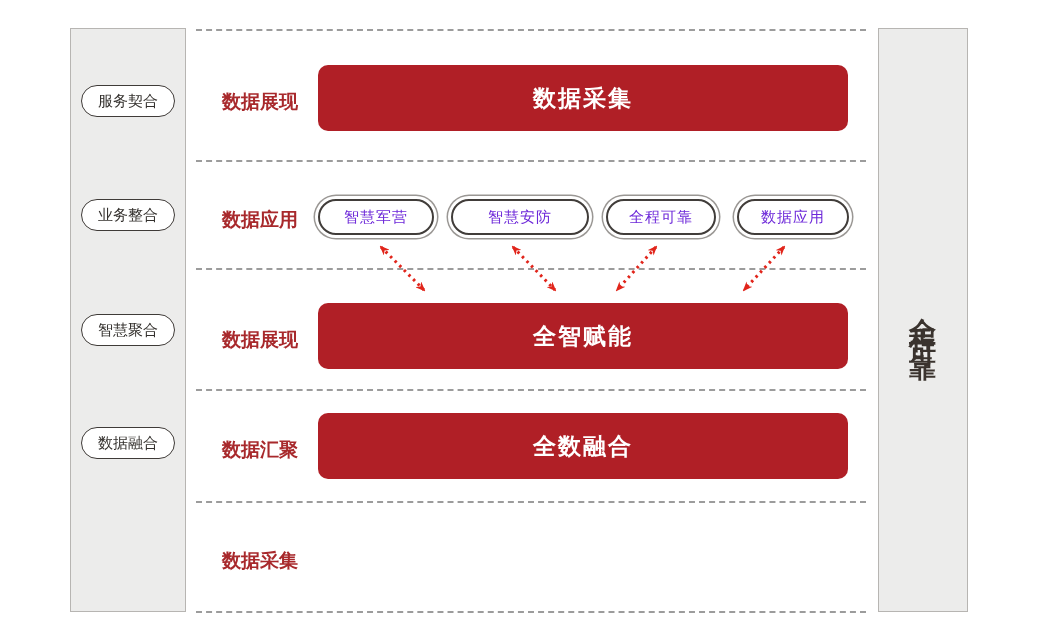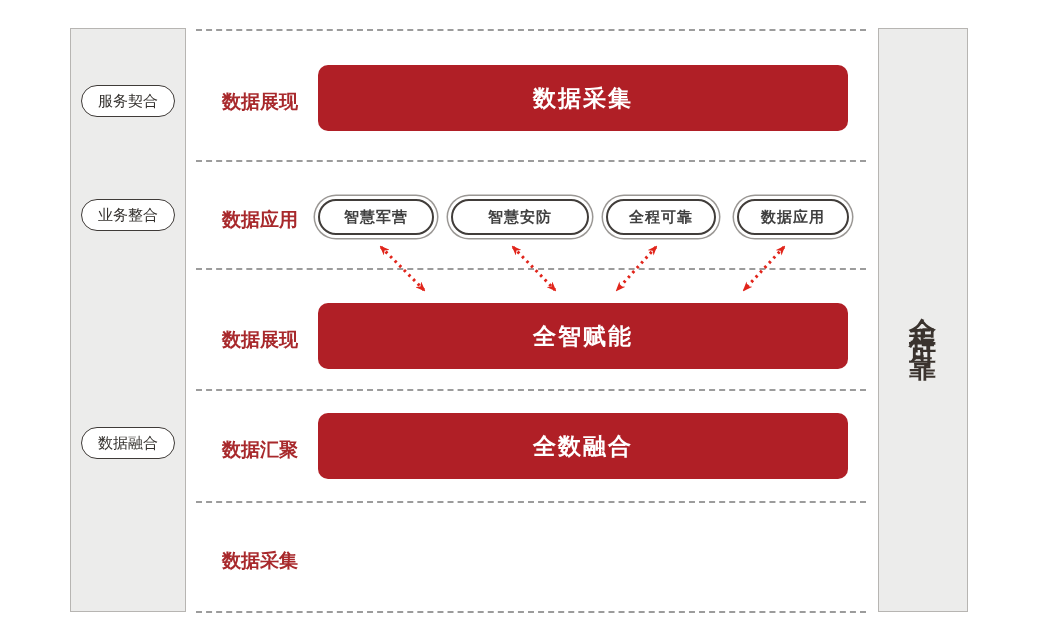--- a/index.html
+++ b/index.html
@@ -29,39 +29,40 @@
   
   .layer-bar{position:absolute;left:318px;width:530px;height:66px;background:#b01f26;
     border-radius:10px;display:flex;align-items:center;justify-content:center;
     color:#ffffff;font-size:23px;font-weight:700;letter-spacing:2px;}
 
   
   .app-pill{position:absolute;top:199px;height:36px;background:#ffffff;
     border:2px solid #413d3a;border-radius:19px;
     box-shadow:0 0 0 3px #ffffff,0 0 0 4.5px #9a9794;
     display:flex;align-items:center;justify-content:center;
-    font-size:15px;font-weight:700;color:#404040;letter-spacing:1px;box-sizing:border-box;}
+    font-size:15px;font-weight:400;color:#6d28d9;letter-spacing:1px;box-sizing:border-box;}
 
   .arrow-layer{position:absolute;left:0;top:0;width:1051px;height:636px;pointer-events:none;}
 </style>
 </head>
 <body>
 
 <div class="canvas">
 
   <div class="sep" style="top:29px"></div>
   <div class="sep" style="top:160px"></div>
   <div class="sep" style="top:268px"></div>
   <div class="sep" style="top:389px"></div>
   <div class="sep" style="top:501px"></div>
   <div class="sep" style="top:611px"></div>
 
   <div class="rail rail-left">
     <div class="rail-pill" style="top:56px">服务契合</div>
     <div class="rail-pill" style="top:170px">业务整合</div>
+    <div class="rail-pill" style="top:285px">智慧聚合</div>
     <div class="rail-pill" style="top:398px">数据融合</div>
   </div>
 
   <div class="rail rail-right">
     <div class="vertical-title">全程可靠</div>
   </div>
 
   <div class="row-label" style="top:89px">数据展现</div>
   <div class="row-label" style="top:207px">数据应用</div>
   <div class="row-label" style="top:327px">数据展现</div>

